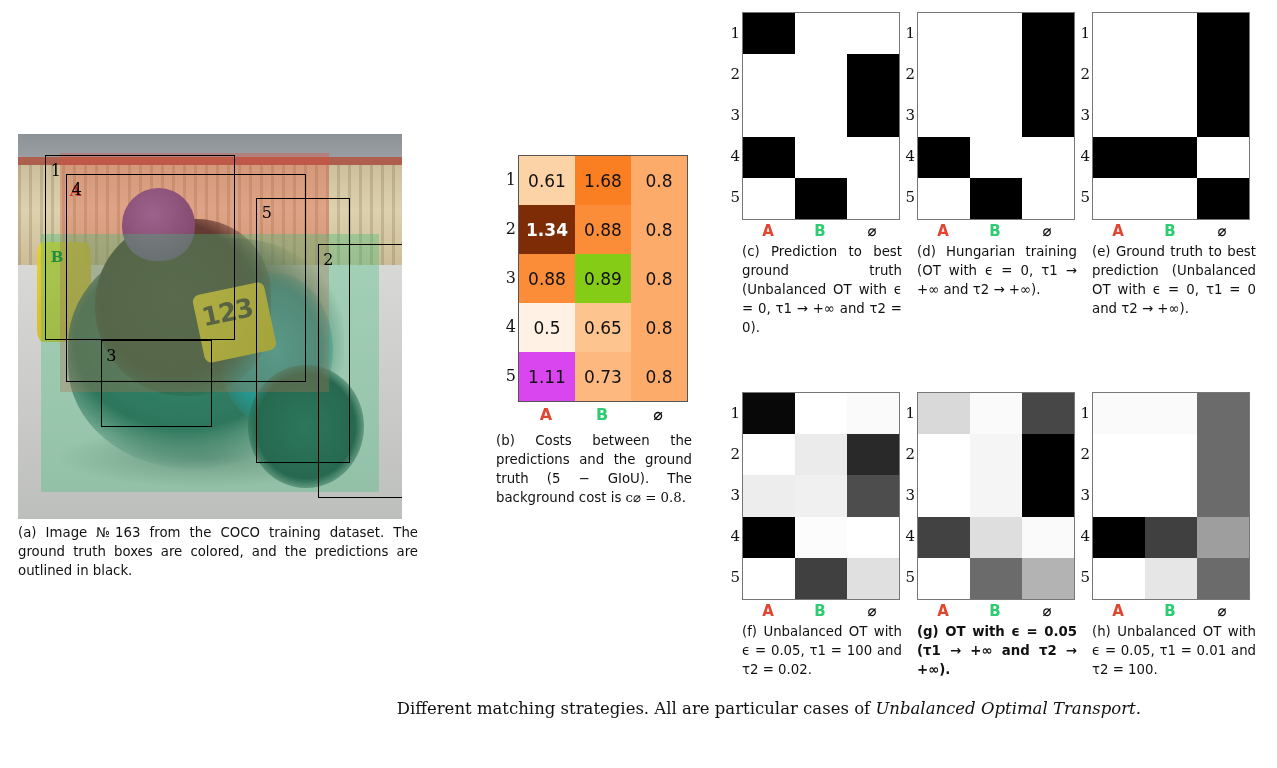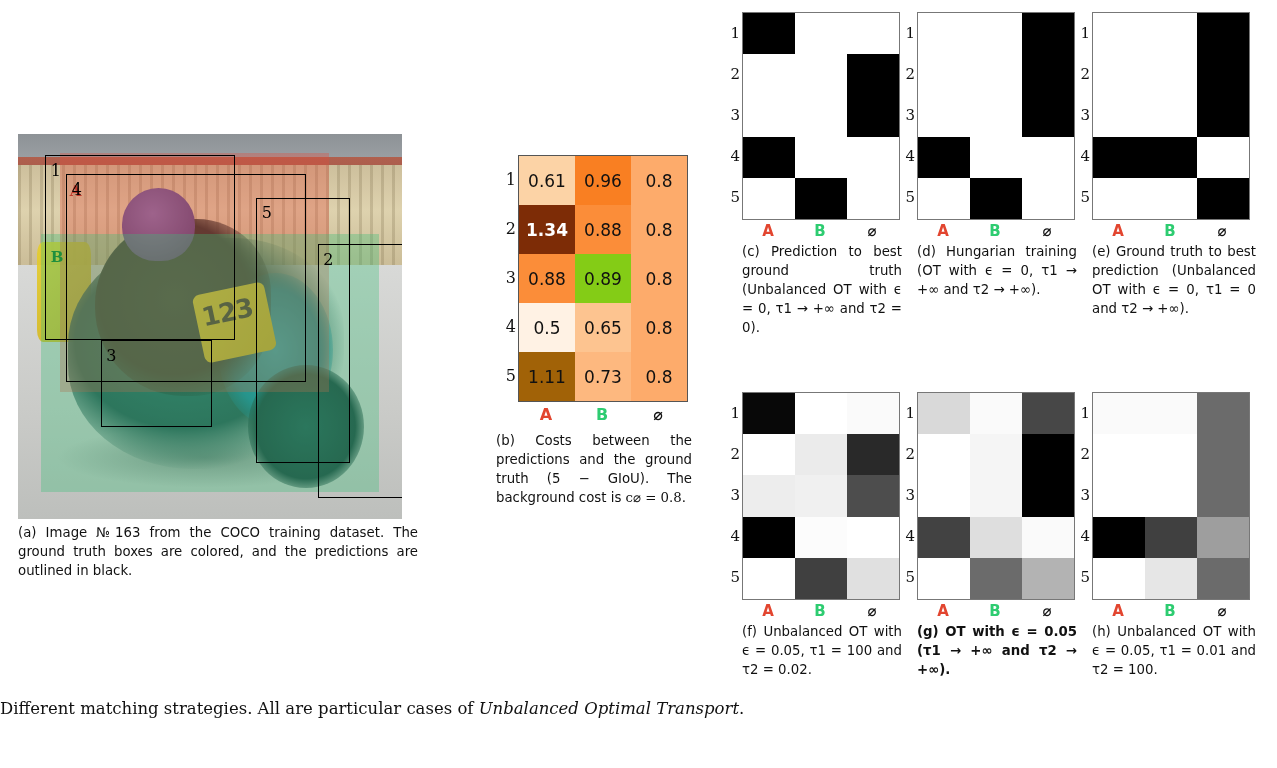--- a/index.html
+++ b/index.html
@@ -130,21 +130,21 @@
     line-height: 1.42;
     color: #111;
     text-align: justify;
     text-justify: inter-word;
   }
   .caption-a { position:absolute; left:18px; top:524px; width:400px; }
   .caption-b { position:absolute; left:496px; top:432px; width:196px; }
   .cap-sub { font-family:"DejaVu Serif", serif; }
   .bottom-caption {
     position:absolute; left:0; top:699px; width:1141px;
-    text-align:left;
+    text-align:right;
     font-family:"DejaVu Serif", serif;
     font-size:16.5px; color:#111;
   }
   .bottom-caption em { font-style: italic; }
 </style>
 </head>
 <body>
 
 <div id="panel-a">
   <div class="photo-wrap">
@@ -187,32 +187,32 @@
   <div style="position:relative;">
     <div class="row-num-col" id="cost-rownums">
         <div class="row-num">1</div>
         <div class="row-num">2</div>
         <div class="row-num">3</div>
         <div class="row-num">4</div>
         <div class="row-num">5</div>
       </div>
     <div class="cost-grid" id="cost-grid">
         <div class="cost-cell" style="background: rgb(252, 211, 166); color: rgb(17, 17, 17);">0.61</div>
-        <div class="cost-cell" style="background: rgb(249, 127, 34); color: rgb(17, 17, 17);">0.96</div>
+        <div class="cost-cell" style="background: rgb(249, 127, 34); color: rgb(17, 17, 17);">1.68</div>
         <div class="cost-cell" style="background: rgb(253, 171, 107); color: rgb(17, 17, 17);">0.8</div>
         <div class="cost-cell" style="background: rgb(125, 44, 6); color: rgb(255, 255, 255); font-weight: bold;">1.34</div>
         <div class="cost-cell" style="background: rgb(251, 141, 57); color: rgb(17, 17, 17);">0.88</div>
         <div class="cost-cell" style="background: rgb(253, 171, 107); color: rgb(17, 17, 17);">0.8</div>
         <div class="cost-cell" style="background: rgb(251, 141, 57); color: rgb(17, 17, 17);">0.88</div>
         <div class="cost-cell" style="background: #84cc16; color: rgb(17, 17, 17);">0.89</div>
         <div class="cost-cell" style="background: rgb(253, 171, 107); color: rgb(17, 17, 17);">0.8</div>
         <div class="cost-cell" style="background: rgb(255, 242, 228); color: rgb(17, 17, 17);">0.5</div>
         <div class="cost-cell" style="background: rgb(253, 196, 144); color: rgb(17, 17, 17);">0.65</div>
         <div class="cost-cell" style="background: rgb(253, 171, 107); color: rgb(17, 17, 17);">0.8</div>
-        <div class="cost-cell" style="background: #a16207; color: rgb(17, 17, 17);">1.11</div>
+        <div class="cost-cell" style="background: #d946ef; color: rgb(17, 17, 17);">1.11</div>
         <div class="cost-cell" style="background: rgb(253, 184, 127); color: rgb(17, 17, 17);">0.73</div>
         <div class="cost-cell" style="background: rgb(253, 171, 107); color: rgb(17, 17, 17);">0.8</div>
       </div>
     <div class="col-labels" id="cost-collabels">
         <div class="col-lab lab-A">A</div>
         <div class="col-lab lab-B">B</div>
         <div class="col-lab lab-N">⌀</div>
       </div>
   </div>
 </div>

